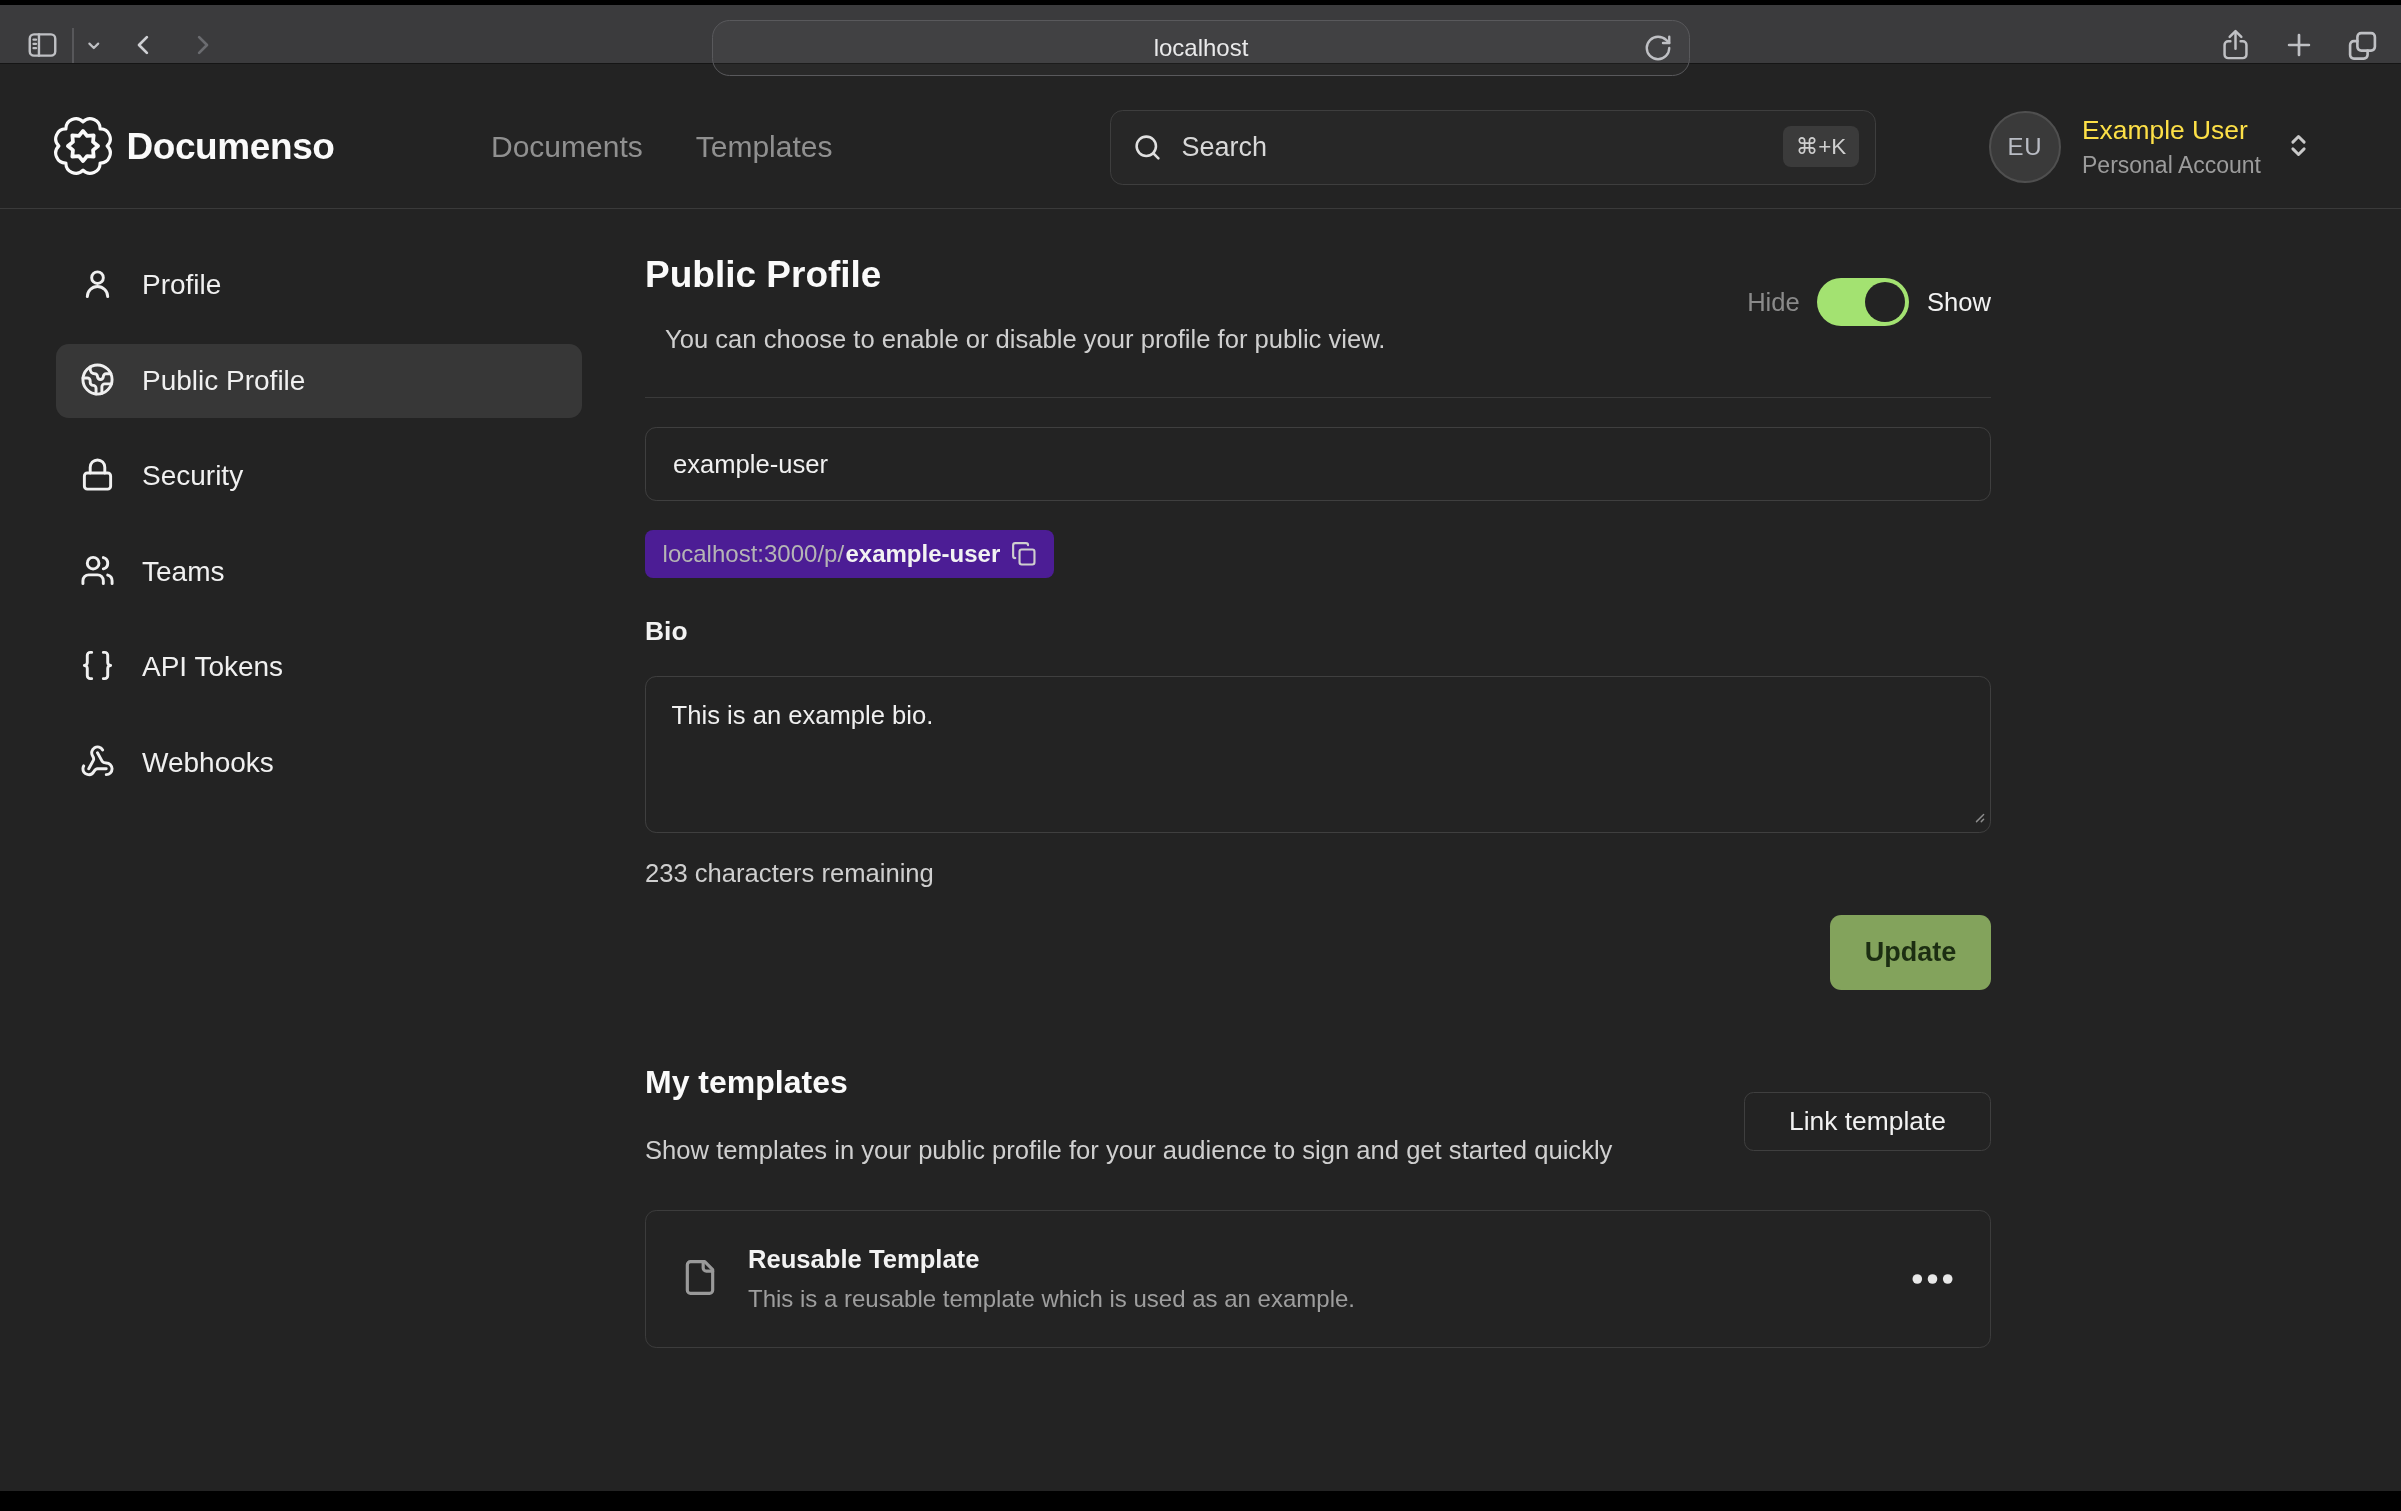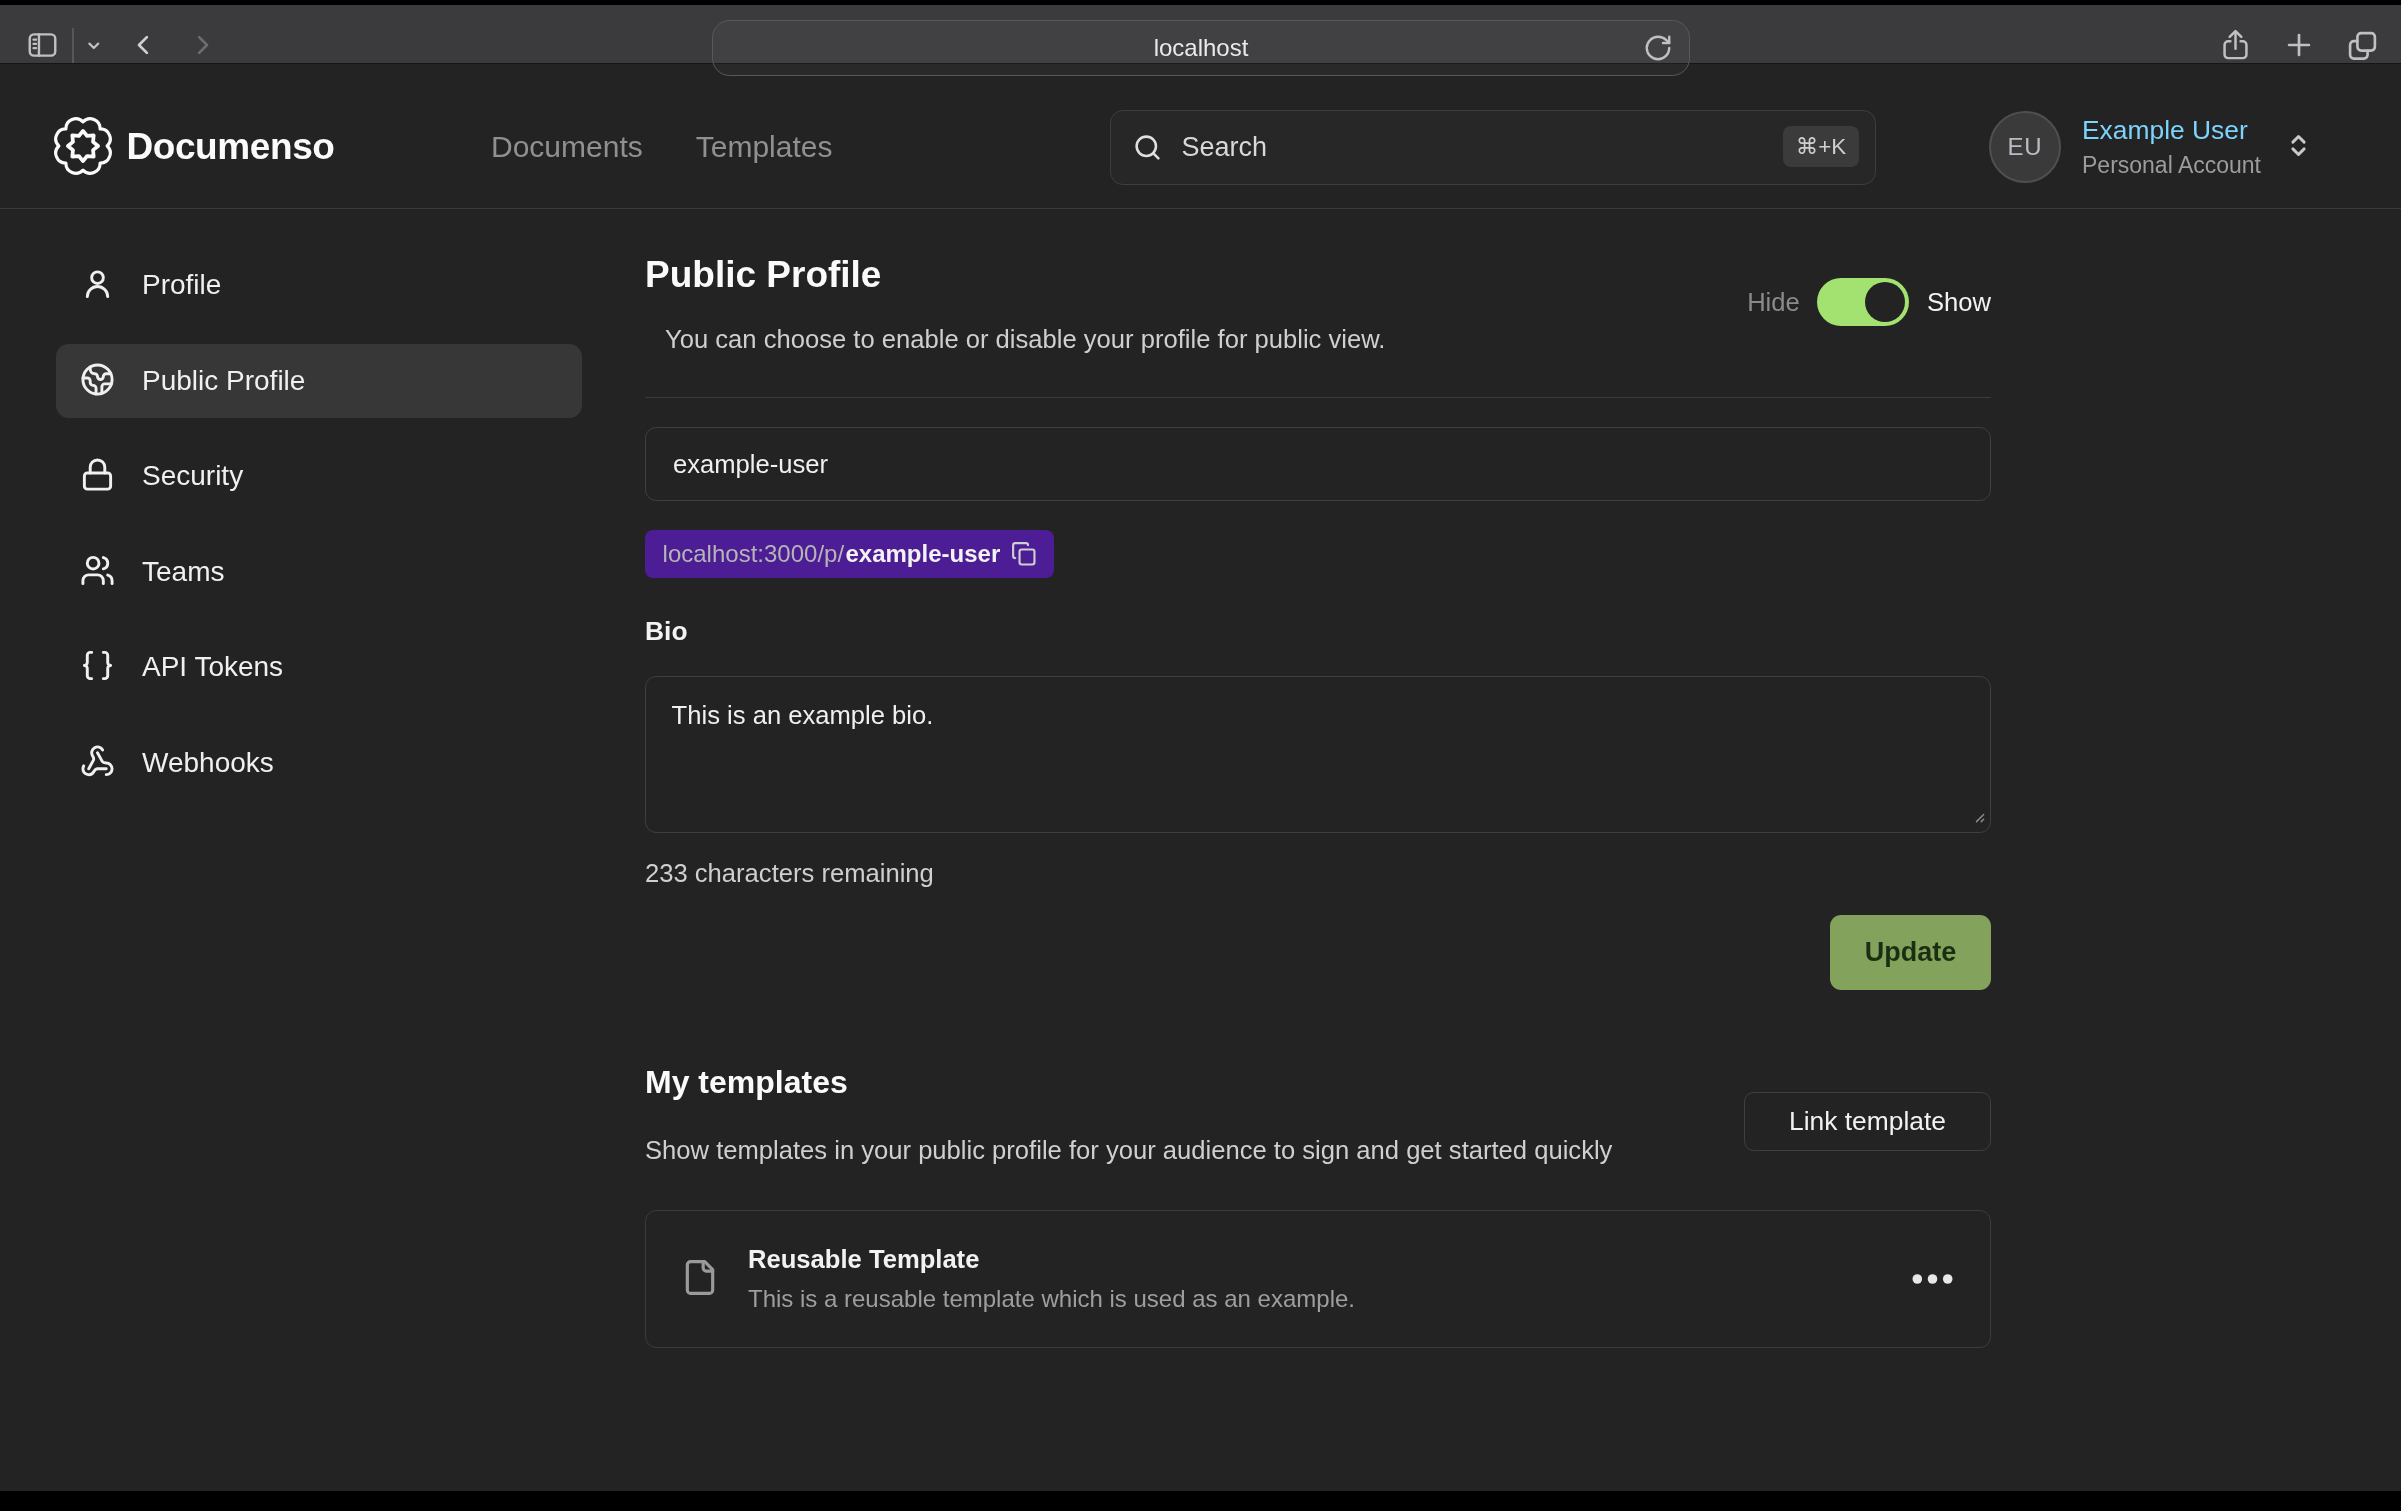--- a/index.html
+++ b/index.html
@@ -25,21 +25,21 @@
   .brand { position:absolute; left:54px; top:0; height:120px; display:flex; align-items:center; gap:14.4px; color:#fff; }
   .brand-name { font-size:37px; font-weight:800; letter-spacing:-0.4px; color:#fafafa; }
   .top-nav { position:absolute; left:491px; top:0; height:120px; display:flex; align-items:center; gap:53px; }
   .top-nav a { font-size:30px; font-weight:500; color:#909090; text-decoration:none; }
   .search-box { position:absolute; left:1110px; top:23px; width:766px; height:75px; border:1.6px solid #3e3e3e; border-radius:12.8px; background:rgba(255,255,255,0.02); display:flex; align-items:center; padding:0 22.4px; }
   .search-label { font-size:27px; color:#d8d8d8; margin-left:19px; }
   .kbd { position:absolute; right:16px; top:15px; background:#3b3b3b; border-radius:8px; padding:7.2px 12.8px; font-size:22.4px; color:#cfcfcf; }
   .user-menu { position:absolute; left:1989px; top:0; height:120px; display:flex; align-items:center; }
   .avatar { width:72px; height:72px; border-radius:50%; background:#3a3a3a; border:2.4px solid #4f4f4f; display:flex; align-items:center; justify-content:center; font-size:24px; letter-spacing:0.8px; color:#b9bcc4; font-weight:500; }
   .user-text { margin-left:21px; }
-  .user-name { font-size:26.4px; color:#7dd3fc; font-weight:500; }
+  .user-name { font-size:26.4px; color:#fde047; font-weight:500; }
   .user-sub { font-size:23px; color:#9c9c9c; margin-top:5.6px; }
   .user-chevrons { margin-left:24px; color:#c9c9c9; }
 
   
   .app-body { position:absolute; top:210px; left:0; right:0; bottom:21px; }
   .edge-bottom { position:absolute; bottom:0; left:0; right:0; height:21px; background:#000; }
 
   
   .sidebar { position:absolute; left:56px; top:38px; width:526px; }
   .side-item { height:74px; margin-bottom:21.6px; display:flex; align-items:center; padding:0 24px; border-radius:12.8px; color:#f0f0f0; cursor:pointer; }

